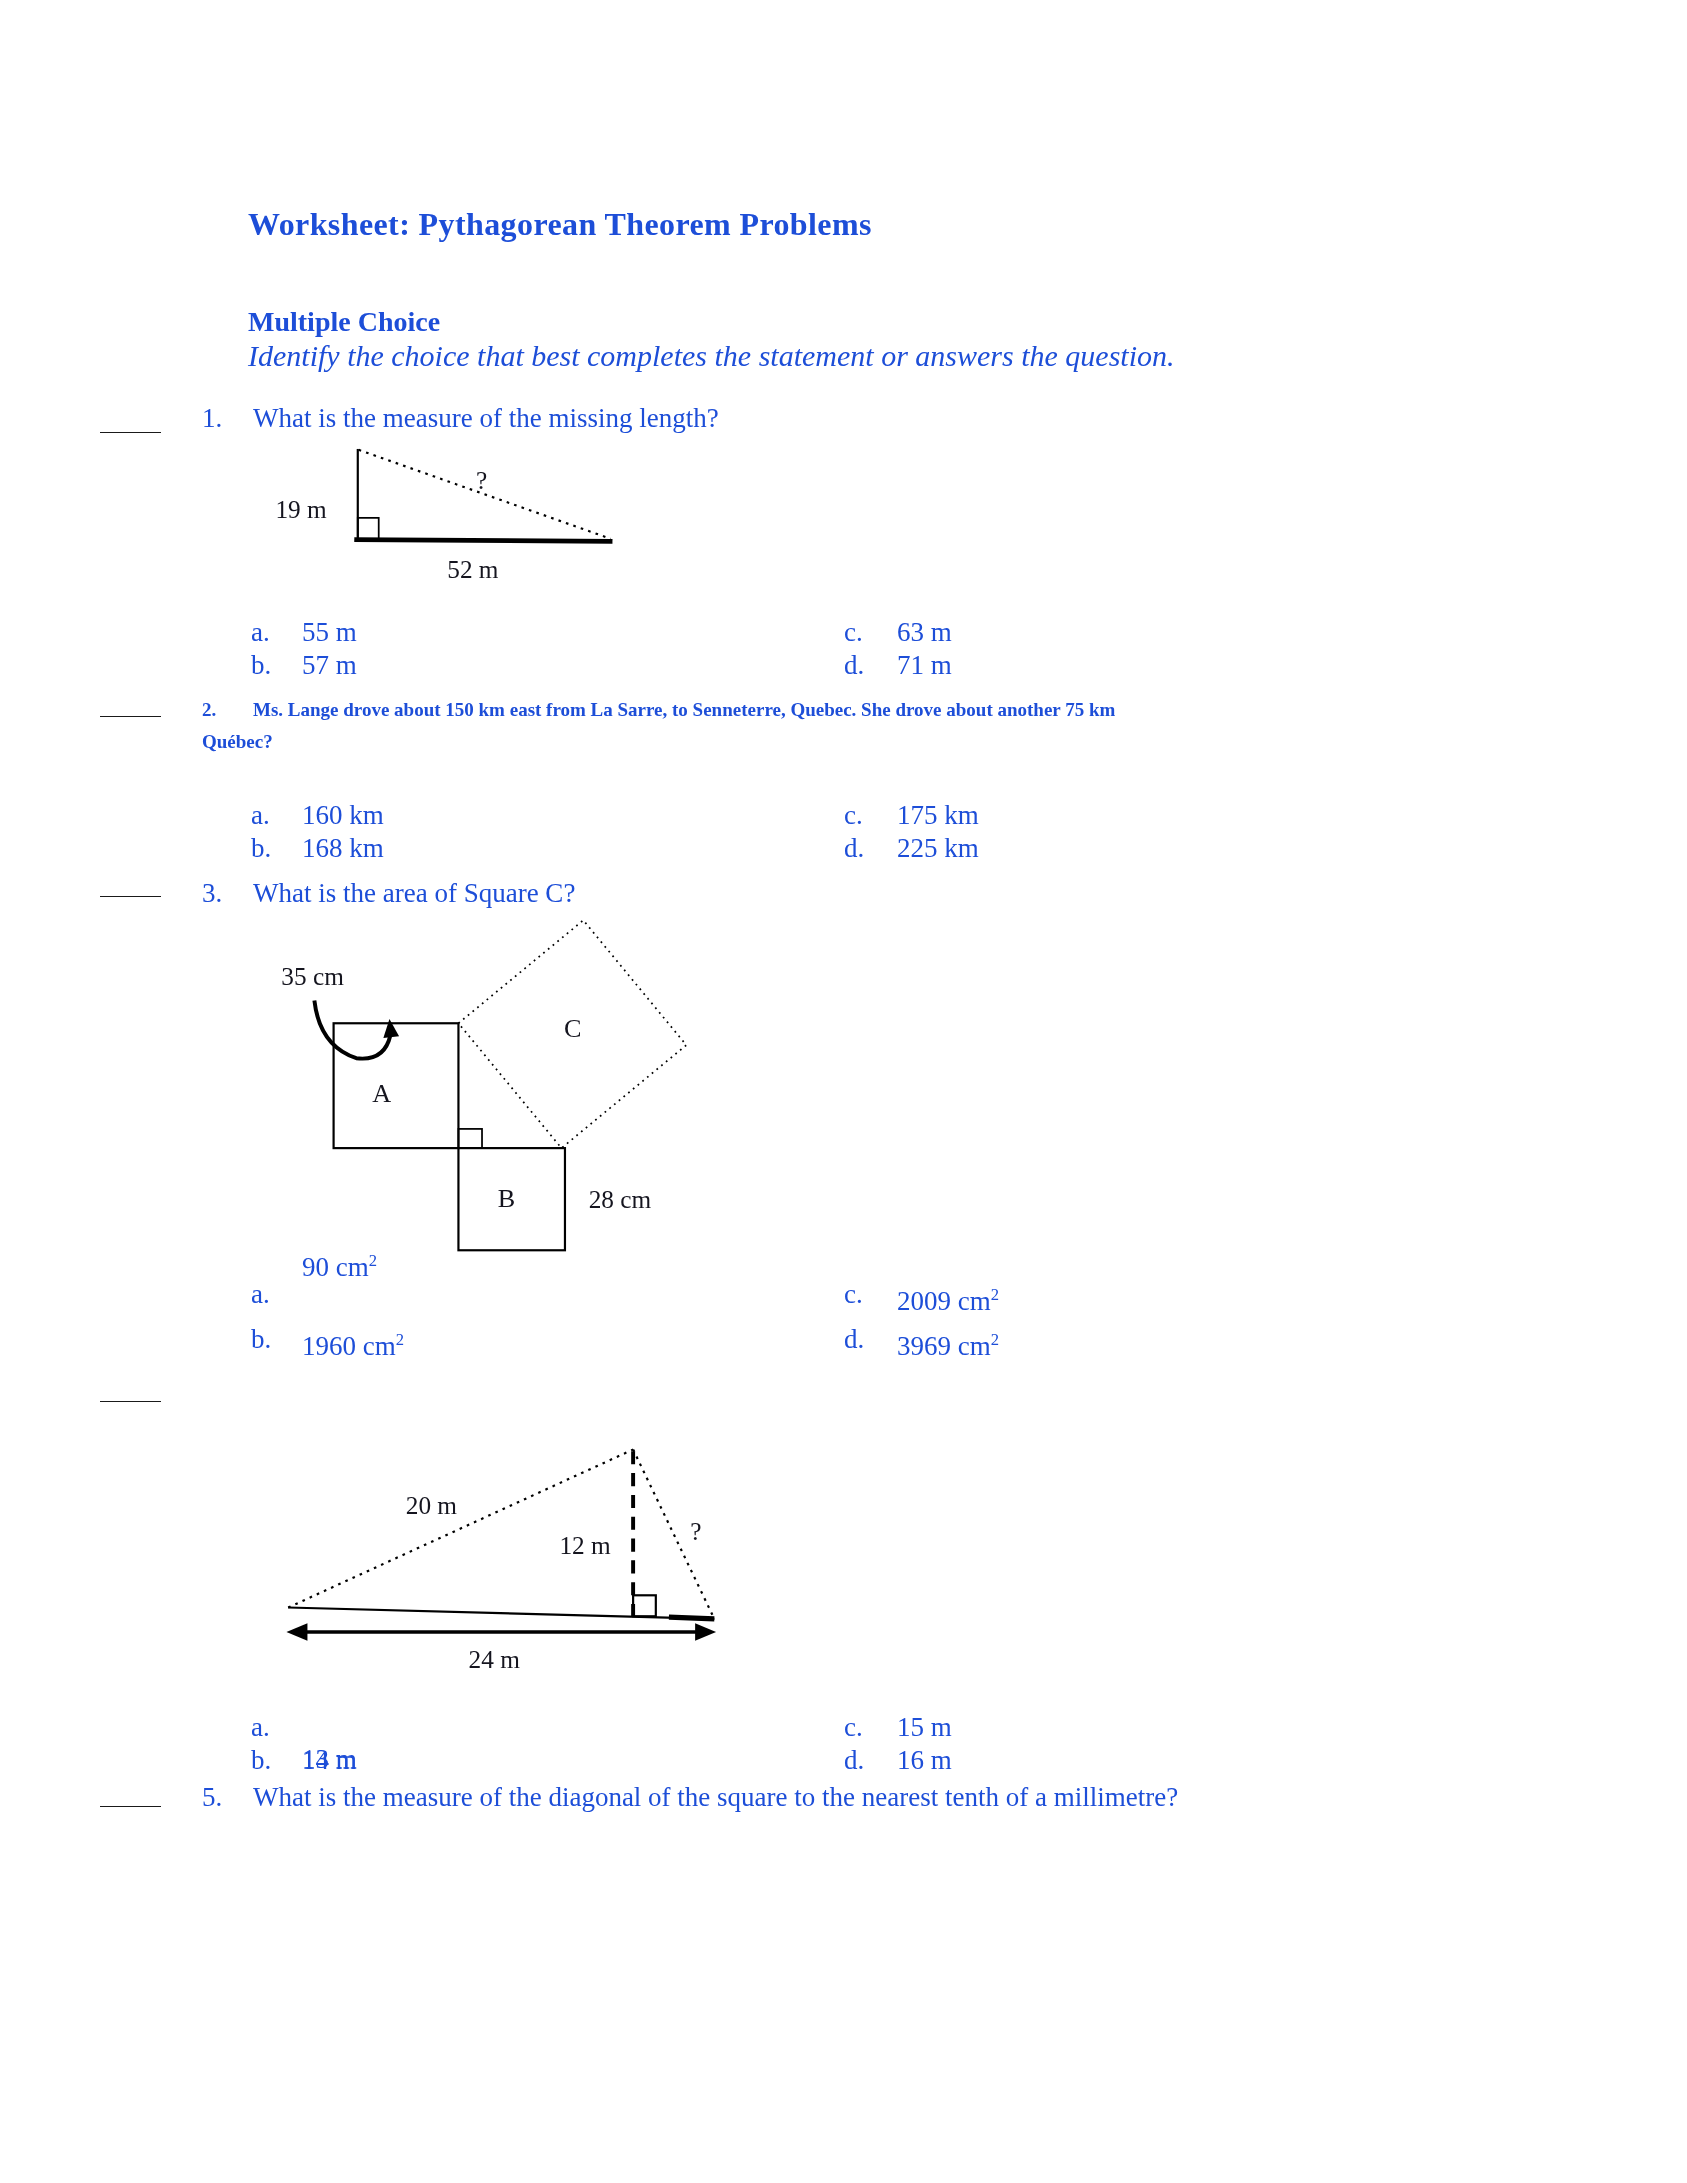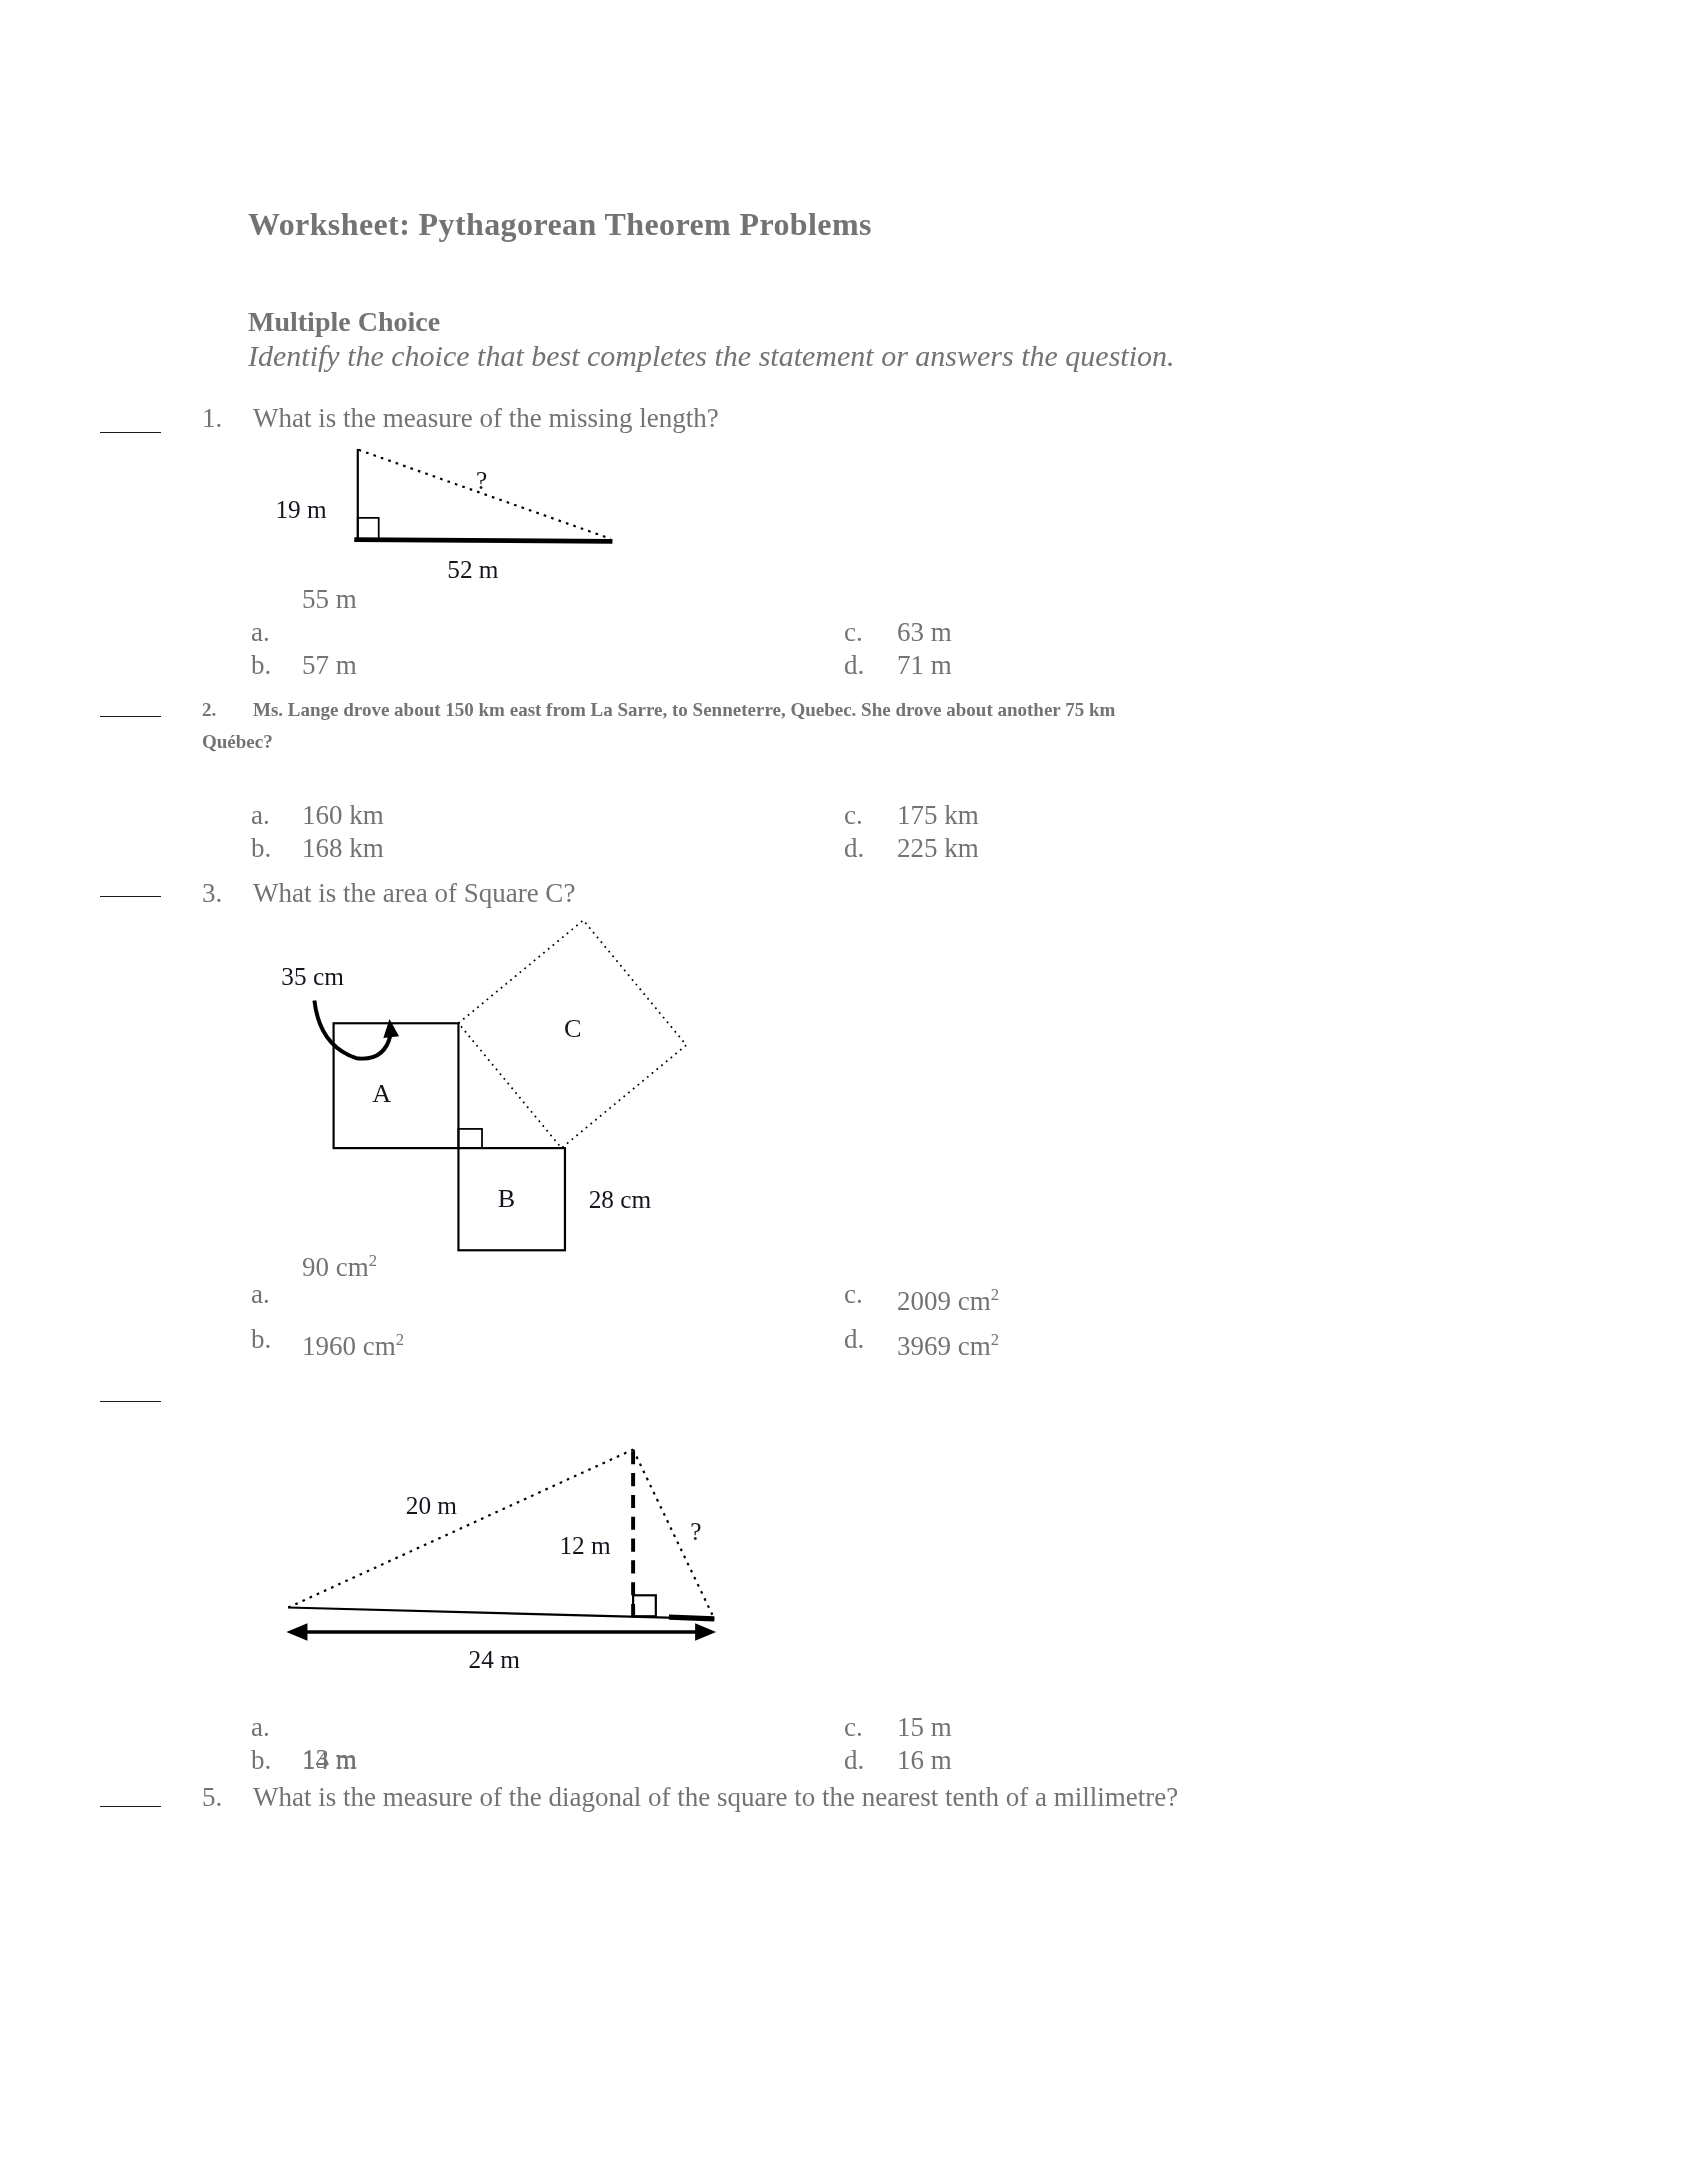--- a/index.html
+++ b/index.html
@@ -1,18 +1,18 @@
 <!DOCTYPE html>
 <html style="font-size:14px"><head>
 <meta charset="utf-8">
 <style>
   html, body { margin:0; padding:0; background:#ffffff; }
   .page {
     position:relative; width:1687px; height:2184px; background:#ffffff;
-    font-family:"Liberation Serif","DejaVu Serif",serif; color:#737373;
+    font-family:"Liberation Serif","DejaVu Serif",serif; color:#1d4ed8;
     overflow:hidden;
   }
   .abs { position:absolute; white-space:nowrap; }
   .title { font-size:32px; font-weight:bold; letter-spacing:0.4px; }
   .heading { font-size:28px; font-weight:bold; }
   .instructions { font-size:30px; font-style:italic; }
   .qline { font-size:27px; }
   .qnum { display:inline-block; width:51px; }
   .qtext { }
   .q2block { font-size:19px; line-height:32px;font-weight:bold; }
@@ -45,21 +45,21 @@
     <line x1="120" y1="16" x2="120" y2="121" stroke-width="2.5"></line>
     <line x1="116" y1="120" x2="412" y2="122" stroke-width="5.5"></line>
     <line x1="121" y1="17" x2="410" y2="119" stroke-width="2.5" stroke-dasharray="3,6"></line>
     <rect x="120" y="95" width="24" height="25" fill="none" stroke-width="2"></rect>
     <text x="55" y="95" text-anchor="middle">19 m</text>
     <text x="262" y="62" text-anchor="middle">?</text>
     <text x="252" y="164" text-anchor="middle">52 m</text>
   </svg>
 
   <div class="abs opt" style="left:251px; top:617px">a.</div>
-  <div class="abs opt" style="left:302px; top:584px">55 m</div>
+  <div class="abs opt" style="left:302px; top:617px">55 m</div>
   <div class="abs opt" style="left:251px; top:650px">b.</div>
   <div class="abs opt" style="left:302px; top:650px">57 m</div>
   <div class="abs opt" style="left:844px; top:617px">c.</div>
   <div class="abs opt" style="left:897px; top:617px">63 m</div>
   <div class="abs opt" style="left:844px; top:650px">d.</div>
   <div class="abs opt" style="left:897px; top:650px">71 m</div>
 
   <div class="abs blank" style="left:100px; top:716px"></div>
   <div class="abs q2block" style="left:202px; top:694px">
     <div><span class="qnum">2.</span><span>Ms. Lange drove about 150 km east from La Sarre, to Senneterre, Quebec. She drove about another 75 km</span></div>

